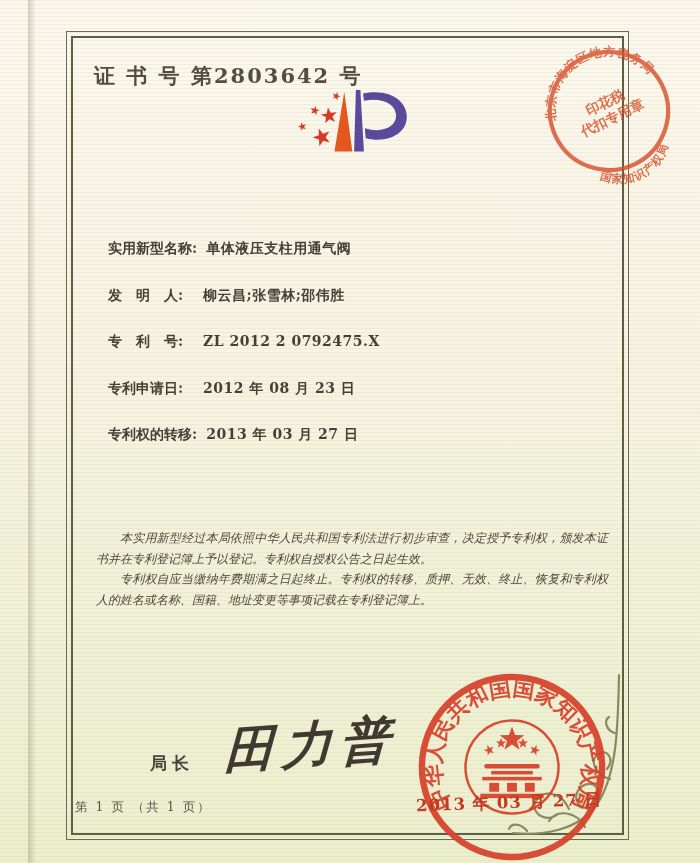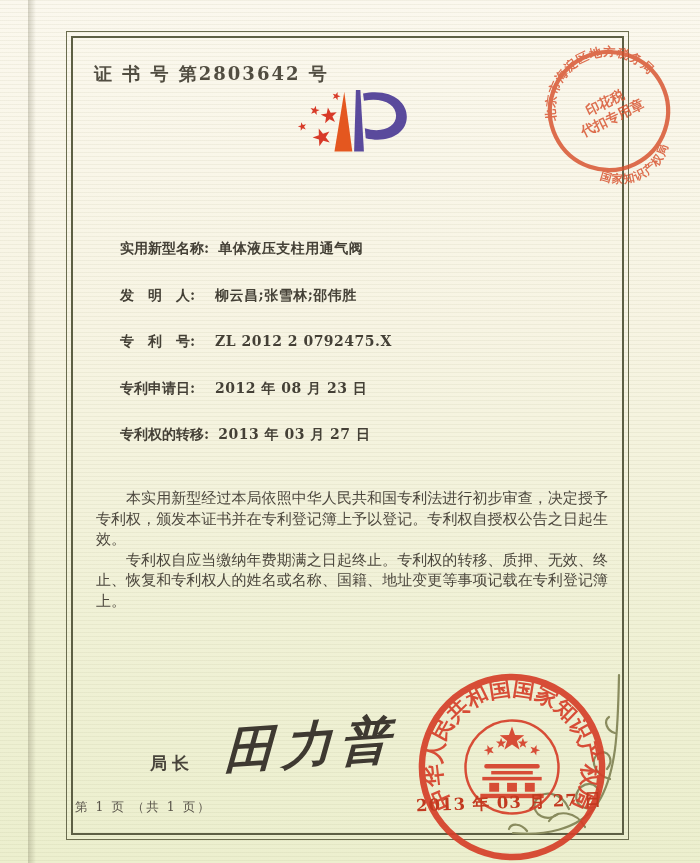--- a/index.html
+++ b/index.html
@@ -22,36 +22,36 @@
   .frame-outer{
     position:absolute;left:66px;top:31px;right:71px;bottom:23px;
     border:1px solid #6a6c4e;z-index:1;
   }
   .frame-inner{
     position:absolute;left:71px;top:36px;right:76px;bottom:28px;
     border:2px solid #5d5f44;z-index:1;
   }
   .cert-number{
     position:absolute;left:94px;top:62px;z-index:3;
-    font-size:18px;letter-spacing:2px;color:#514d41;font-weight:600;
+    font-size:21px;letter-spacing:2px;color:#514d41;font-weight:600;
   }
   .logo{position:absolute;left:288px;top:84px;width:134px;height:78px;z-index:3;}
   .doc-title{
     position:absolute;left:75px;right:80px;top:156px;z-index:3;
     text-align:center;font-size:33px;font-weight:700;color:#3a3731;
     letter-spacing:5px;text-indent:5px;
   }
-  .fields{position:absolute;left:120px;top:240px;right:95px;z-index:3;}
+  .fields{position:absolute;left:108px;top:240px;right:95px;z-index:3;}
   .frow{height:46.5px;font-size:14px;font-weight:600;color:#444036;white-space:pre;}
   .frow .lbl{display:inline-block;min-width:86px;}
   .frow .val{margin-left:9px;letter-spacing:0.5px;}
   .body-text{
-    position:absolute;left:96px;right:92px;top:488px;z-index:3;
-    font-size:15px;line-height:20.5px;color:#4c473d;
-    text-align:justify;font-weight:500;
+    position:absolute;left:96px;right:92px;top:528px;z-index:3;
+    font-size:12px;line-height:20.5px;color:#4c473d;
+    text-align:justify;font-weight:500;font-style:italic;
   }
   .body-text p{margin:0;text-indent:2em;}
   .sign-row{position:absolute;left:150px;top:712px;z-index:3;width:280px;height:90px;}
   .sign-label{position:absolute;left:0;top:40px;font-size:17px;letter-spacing:5px;color:#47433a;font-weight:600;text-align:center;}
   .sign-script{
     position:absolute;left:74px;top:0px;font-size:50px;color:#3e3931;
     font-style:italic;font-weight:700;letter-spacing:8px;
     transform:rotate(-4deg) skewX(-6deg);
   }
   .page-footer{

